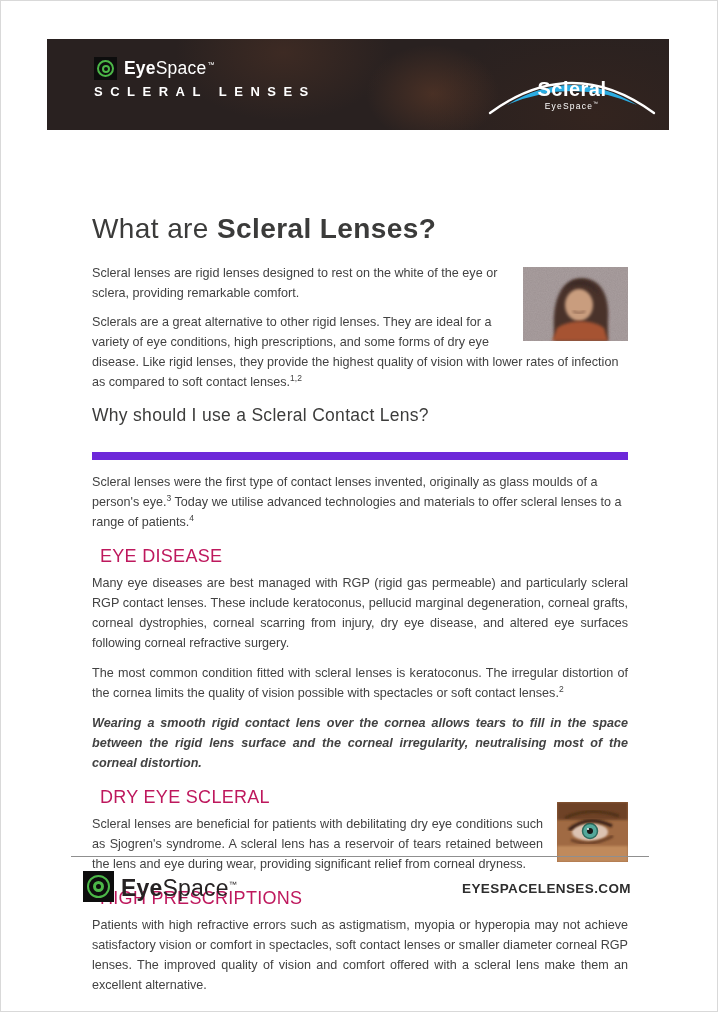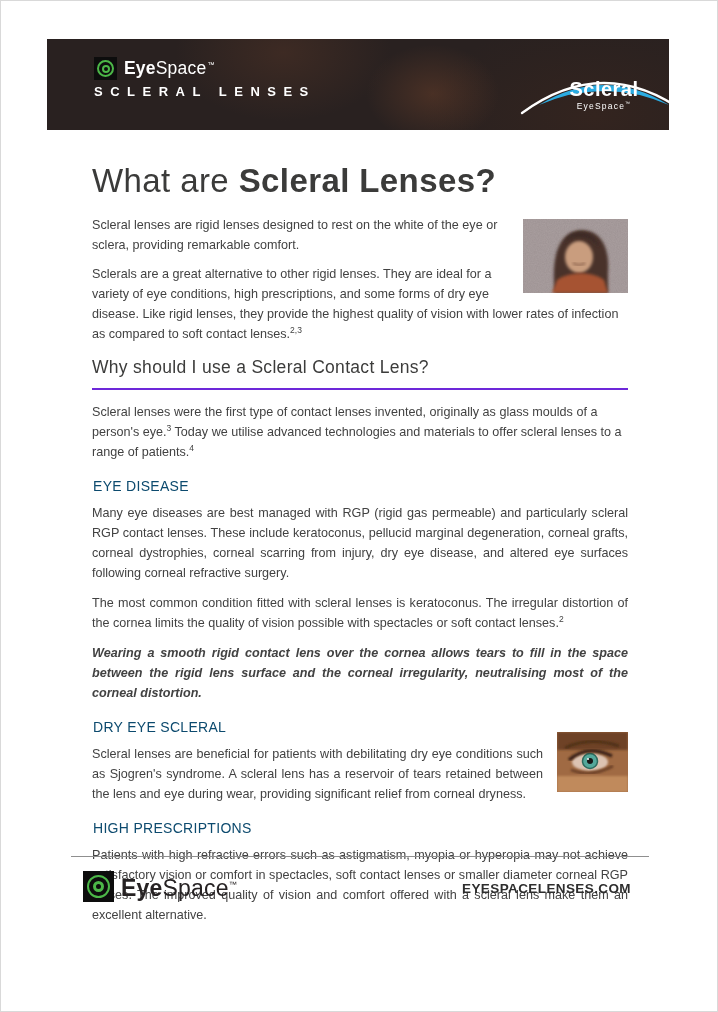--- a/index.html
+++ b/index.html
@@ -27,48 +27,48 @@
   .mark-sm .ro1 { width:17px; height:17px; border:2px solid #4cb748; }
   .mark-sm .ro2 { width:8px;  height:8px;  border:2px solid #4cb748; }
   .wordmark { margin-left:7px; color:#fff; font-size:17.5px; letter-spacing:.2px; }
   .wordmark .w-b { font-weight:700; }
   .wordmark .w-r { font-weight:400; }
   .tm { font-size:7px; vertical-align:super; margin-left:1px; }
   .banner-sub {
     margin-top:4px; color:#fff; font-weight:700; font-size:13px;
     letter-spacing:7.5px; white-space:nowrap;
   }
-  .scleral-logo { position:absolute; left:472px; top:18px; width:170px; height:62px; }
+  .scleral-logo { position:absolute; left:440px; top:18px; width:170px; height:62px; }
   .scleral-logo svg { position:absolute; left:0; top:0; }
   .scleral-title {
     position:absolute; left:0; top:21px; width:170px; text-align:center;
     color:#fff; font-size:20px; font-weight:700; letter-spacing:.5px;
   }
   .scleral-sub {
     position:absolute; left:0; top:43px; width:170px; text-align:center;
     color:#fff; font-size:8.5px; letter-spacing:1.2px; font-weight:400;
   }
   .tm2 { font-size:5px; vertical-align:super; }
 
   
   .content { position:absolute; left:91px; top:160px; width:536px; font-size:12.6px; line-height:20px; }
-  h1.title { font-size:33px; line-height:40px; font-weight:400; color:#3b3b3a; letter-spacing:.4px; margin-bottom:14px; }
+  h1.title { font-size:28px; line-height:40px; font-weight:400; color:#3b3b3a; letter-spacing:.4px; margin-bottom:14px;margin-top:48px; }
   h1.title strong { font-weight:700; }
   .intro { overflow:visible; }
   .intro p { margin-bottom:9px; }
   .photo-portrait { float:right; width:105px; height:74px; margin:4px 0 6px 13px; }
   sup.fn { font-size:8.5px; line-height:0; }
 
   h2.why {
     clear:both; font-size:17.5px; font-weight:400; color:#3c3c3b; letter-spacing:.3px;
-    margin:13px 0 12px; padding-bottom:11px; border-bottom:2px solid #6d28d9;
+    margin:13px 0 12px; padding-bottom:27px; border-bottom:8px solid #6d28d9;
   }
   p.body { margin-bottom:10px; }
   p.just { text-align:justify; }
-  h3.sub { font-size:14px; font-weight:400; color:#0c4a6e; letter-spacing:.3px; margin:14px 1px 7px; }
+  h3.sub { font-size:18px; font-weight:400; color:#be185d; letter-spacing:.3px; margin:14px 8px 7px; }
   p.em { font-weight:700; font-style:italic; }
   .photo-eye { float:right; width:71px; height:60px; margin:-12px 0 4px 14px; }
 
   
   .footer-rule { position:absolute; left:70px; top:855px; width:578px; height:1px; background:#8f8f8f; }
   .footer-logo { position:absolute; left:82px; top:870px; display:flex; align-items:flex-end; }
   .mark-lg { width:31px; height:31px; }
   .mark-lg .ro1 { width:23px; height:23px; border:2px solid #4cb748; }
   .mark-lg .ro2 { width:11px; height:11px; border:3px solid #4cb748; }
   .f-word { margin-left:7px; color:#262223; font-size:23px; letter-spacing:.2px; }
@@ -129,21 +129,21 @@
           <rect width="105" height="74" fill="#9d9293"></rect>
           <rect width="105" height="74" filter="url(#nz)" opacity="0.55"></rect>
           <path d="M32,74 C27,34 38,12 58,11 C77,11 87,27 85,54 L85,74 Z" fill="#4a332a" filter="url(#b1)"></path>
           <ellipse cx="56" cy="38" rx="14" ry="16" fill="#c99d7e" filter="url(#b1)"></ellipse>
           <path d="M41,24 C46,9 72,9 76,28 C66,16 50,15 41,24 Z" fill="#3e2c26" filter="url(#b1)"></path>
           <path d="M29,74 L34,61 C46,52 70,52 81,61 L85,74 Z" fill="#a65230" filter="url(#b1)"></path>
           <path d="M50,44 Q56,48 62,44" stroke="#7e5742" stroke-width="1.6" fill="none" filter="url(#b1)"></path>
         </svg>
       </div>
       <p>Scleral lenses are rigid lenses designed to rest on the white of the eye or sclera, providing remarkable comfort.</p>
-      <p><span>Sclerals are a great alternative to other rigid lenses. They are ideal for a variety of eye conditions, high prescriptions, and some forms of dry eye disease. Like rigid lenses, they provide the highest quality of vision with lower rates of infection as compared to soft contact lenses.</span><sup class="fn">2,3</sup></p>
+      <p><span>Sclerals are a great alternative to other rigid lenses. They are ideal for a variety of eye conditions, high prescriptions, and some forms of dry eye disease. Like rigid lenses, they provide the highest quality of vision with lower rates of infection as compared to soft contact lenses.</span><sup class="fn">1,2</sup></p>
     </section>
 
     <h2 class="why">Why should I use a Scleral Contact Lens?</h2>
     <p class="body"><span>Scleral lenses were the first type of contact lenses invented, originally as glass moulds of a person's eye.</span><sup class="fn">3</sup><span> Today we utilise advanced technologies and materials to offer scleral lenses to a range of patients.</span><sup class="fn">4</sup></p>
 
     <h3 class="sub">EYE DISEASE</h3>
     <p class="body just">Many eye diseases are best managed with RGP (rigid gas permeable) and particularly scleral RGP contact lenses. These include keratoconus, pellucid marginal degeneration, corneal grafts, corneal dystrophies, corneal scarring from injury, dry eye disease, and altered eye surfaces following corneal refractive surgery.</p>
     <p class="body just"><span>The most common condition fitted with scleral lenses is keratoconus. The irregular distortion of the cornea limits the quality of vision possible with spectacles or soft contact lenses.</span><sup class="fn">2</sup></p>
     <p class="body just em">Wearing a smooth rigid contact lens over the cornea allows tears to fill in the space between the rigid lens surface and the corneal irregularity, neutralising most of the corneal distortion.</p>
 

